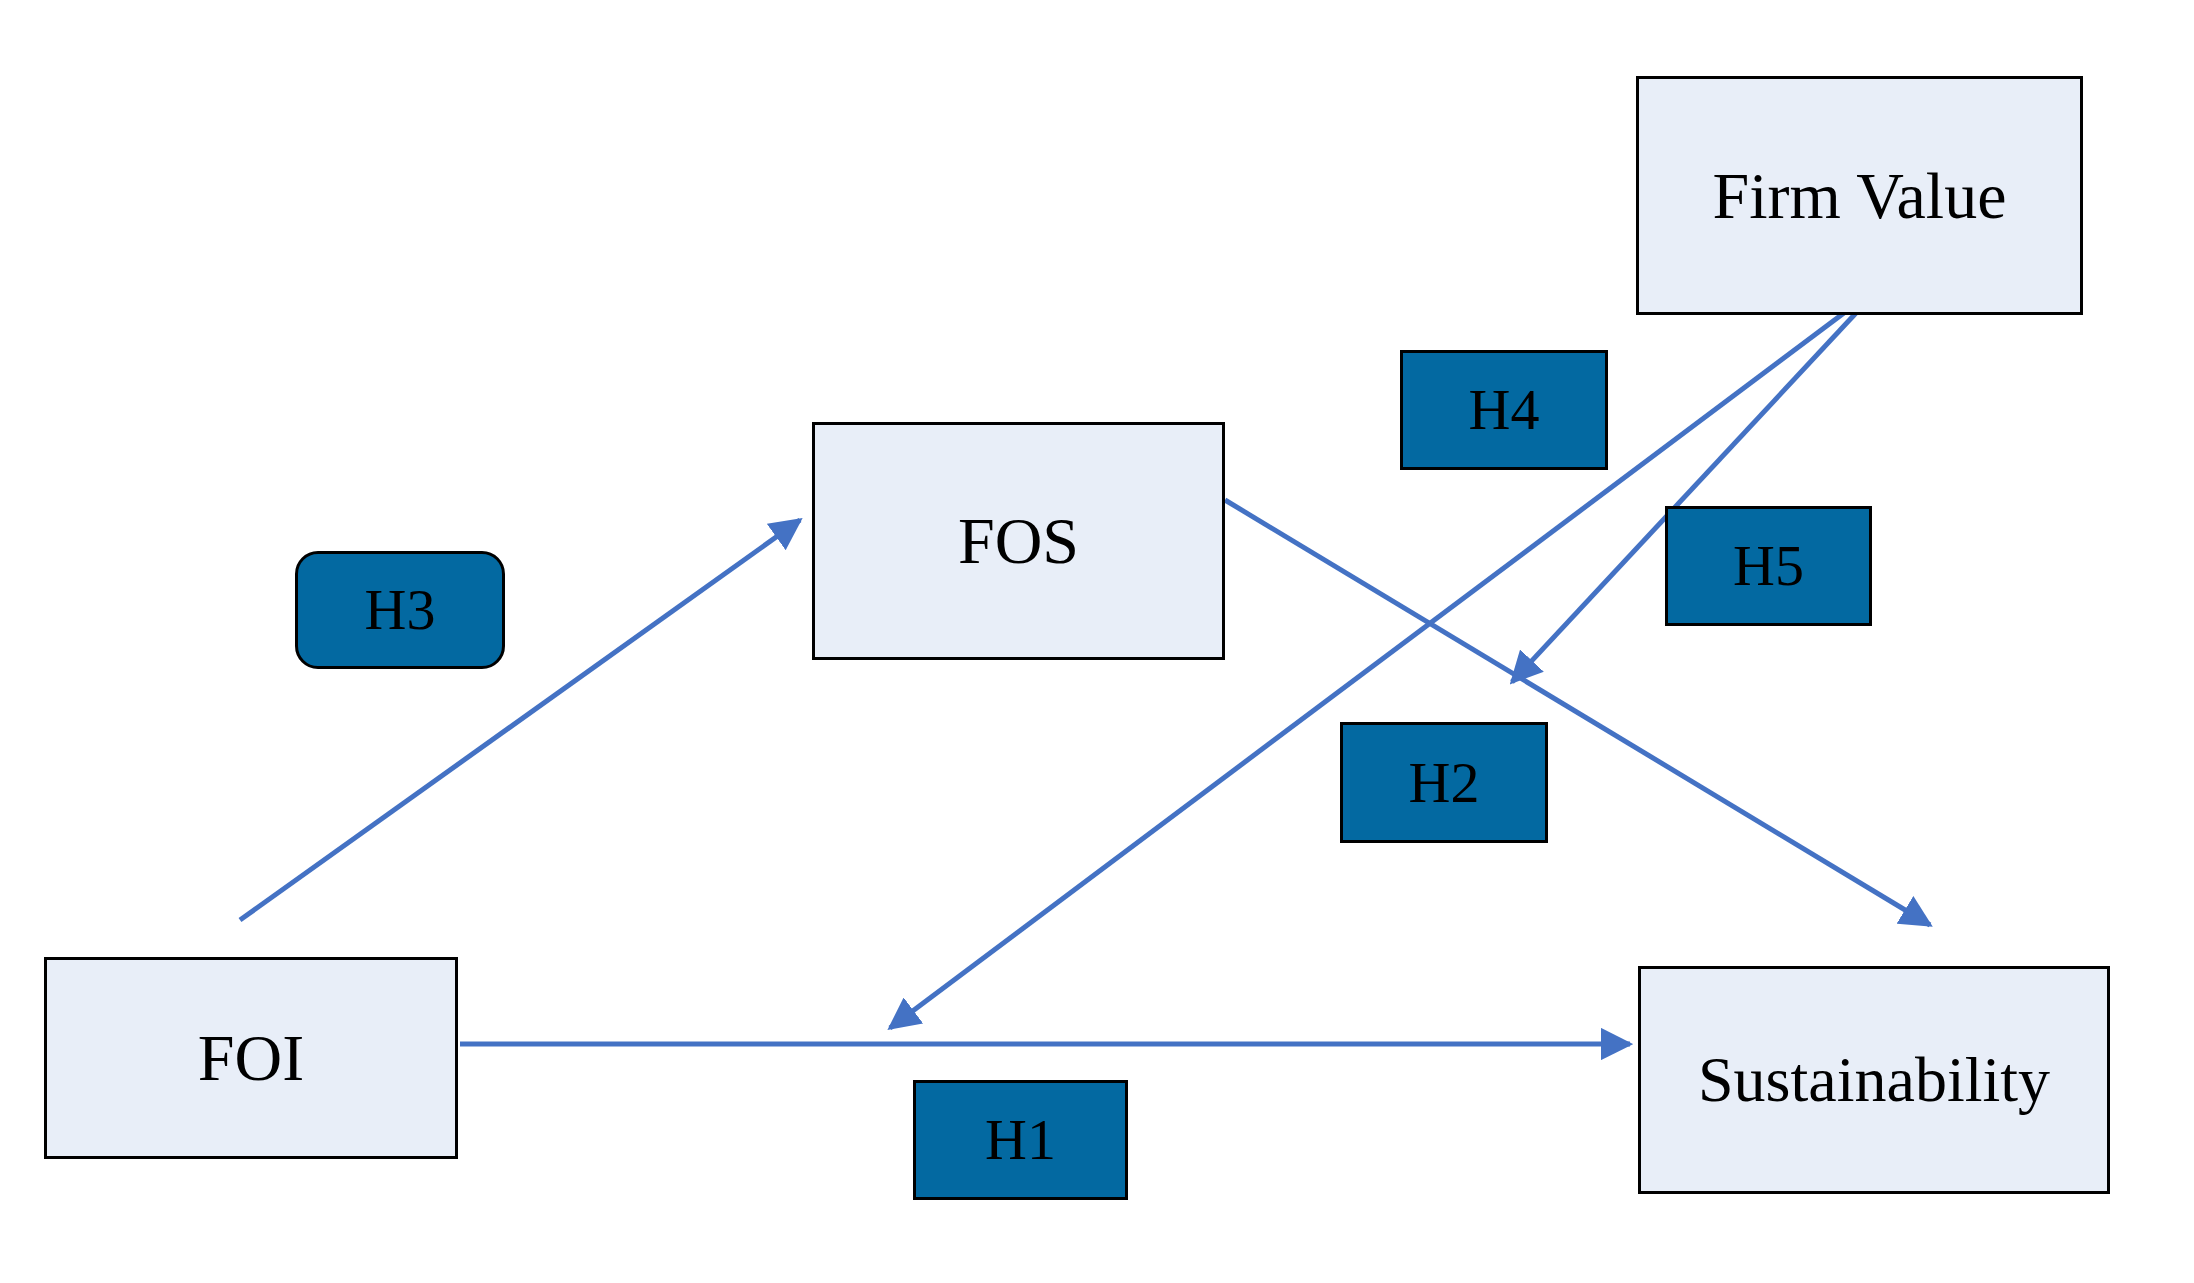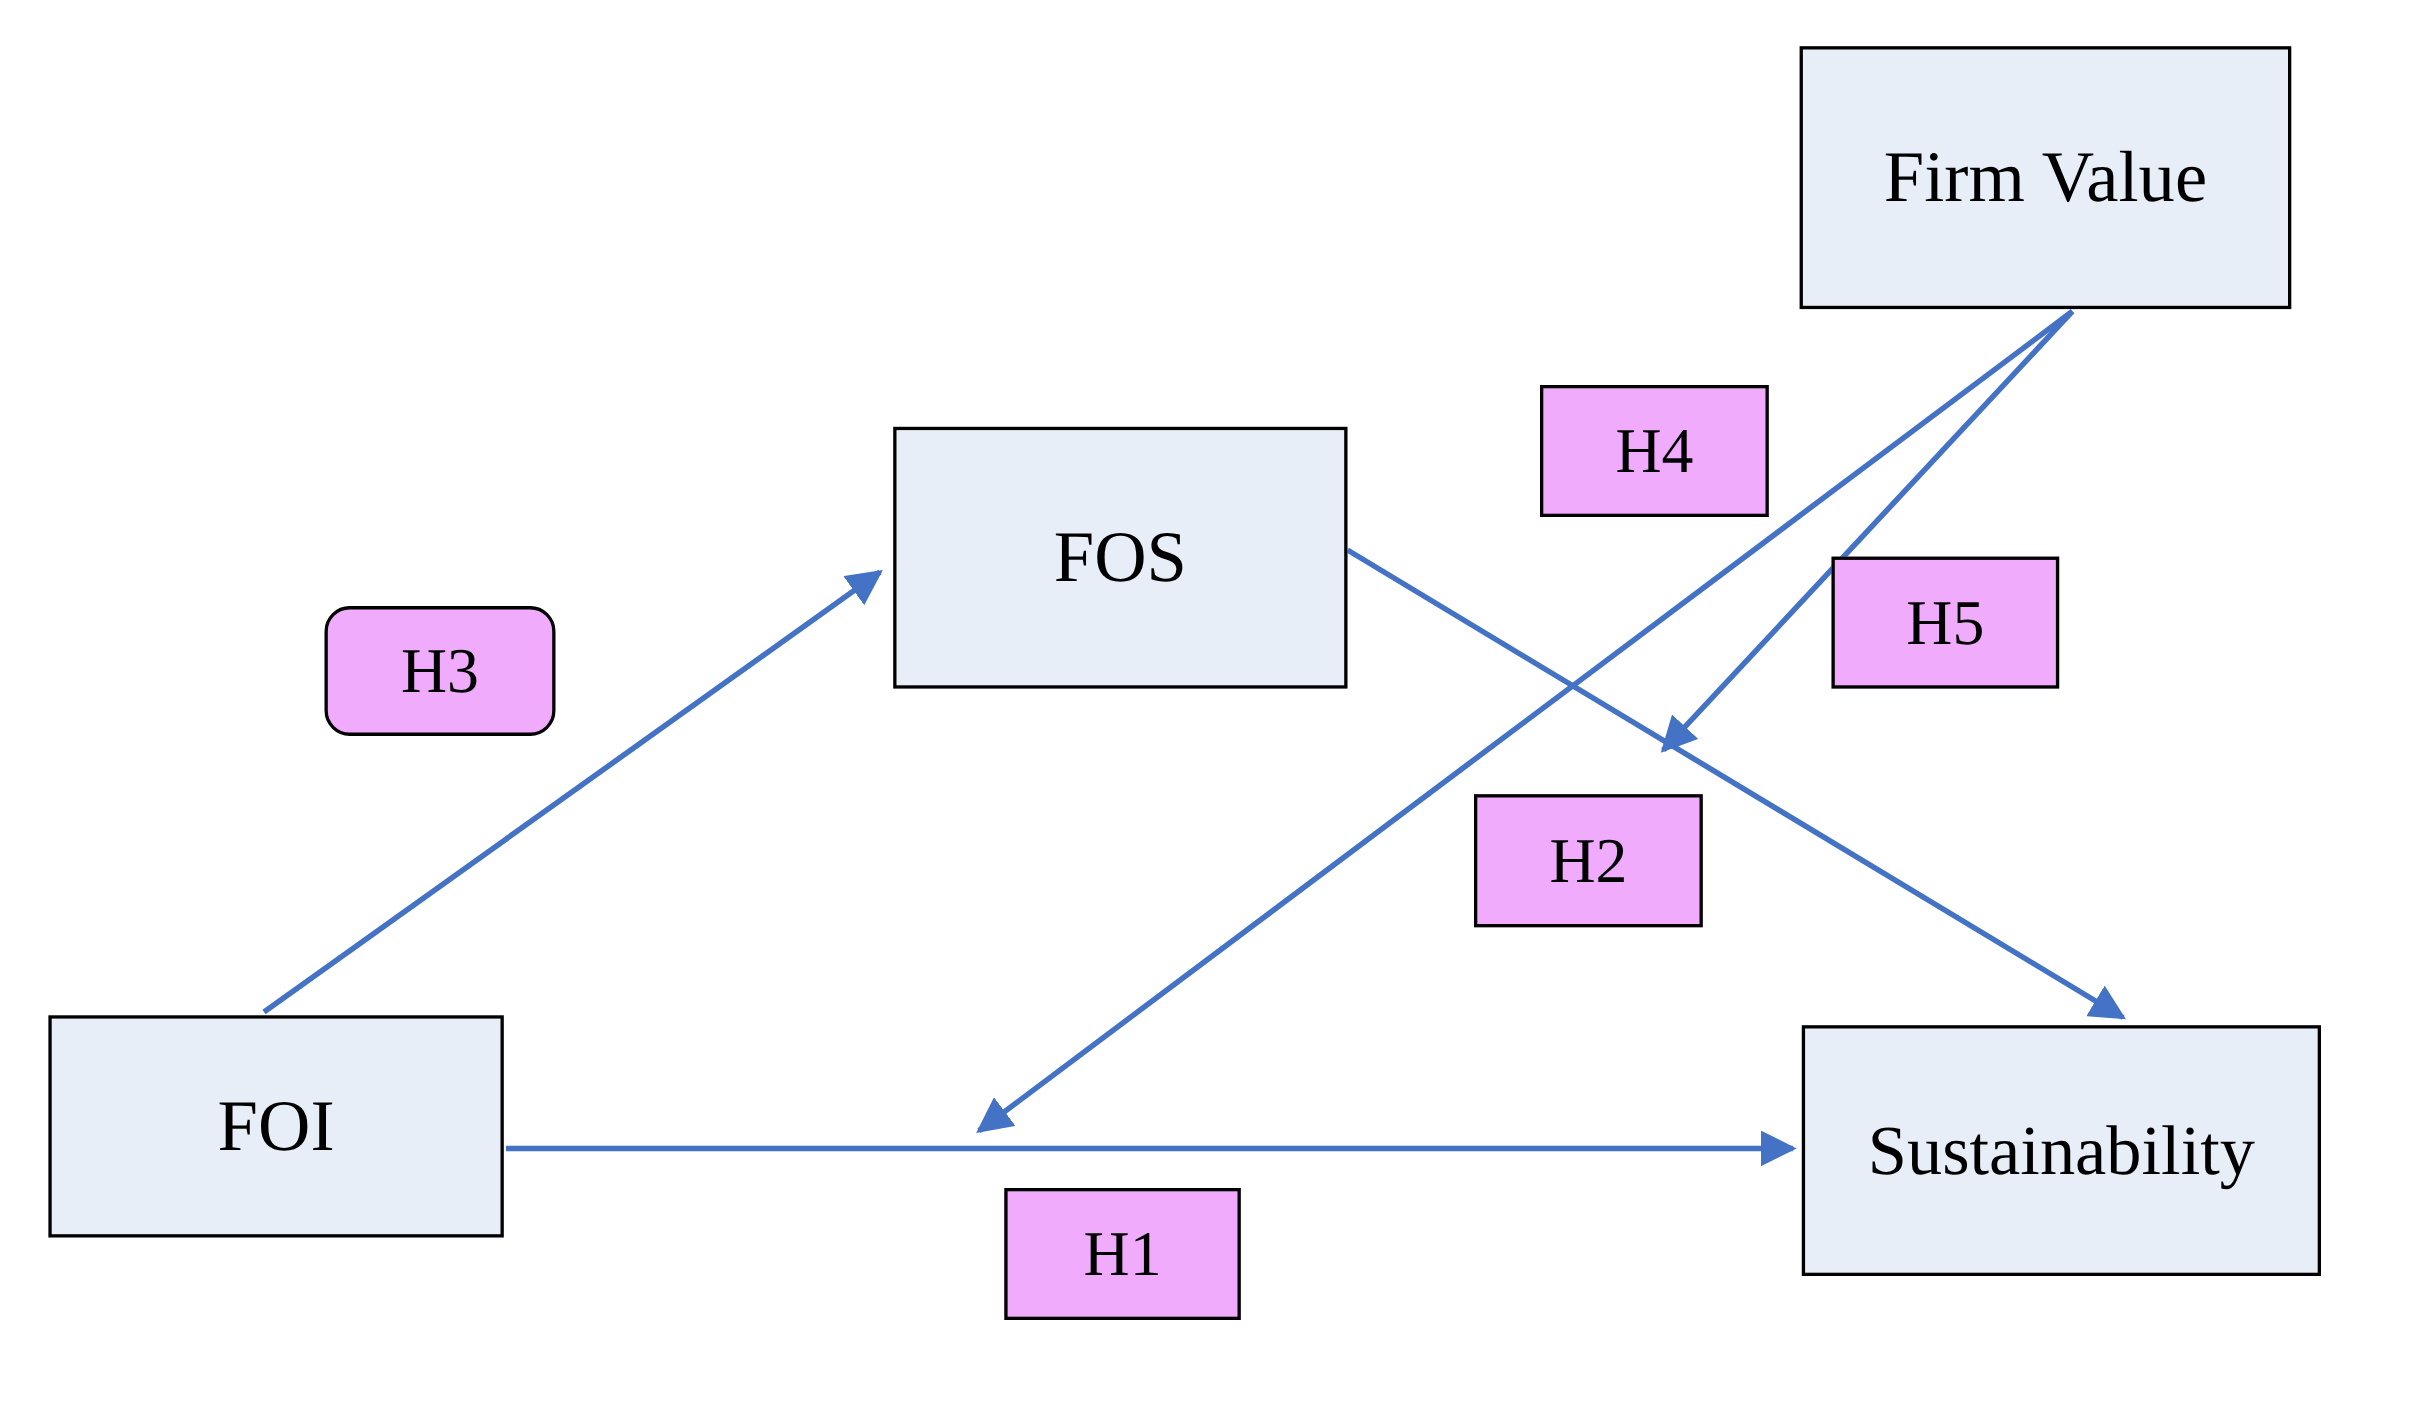--- a/index.html
+++ b/index.html
@@ -36,28 +36,29 @@
     justify-content: center;
     text-align: center;
     color: #000000;
     font-family: "Liberation Serif", "DejaVu Serif", serif;
     font-weight: 400;
     line-height: 1.05;
     z-index: 3;
   }
   .node-construct {
     font-size: 66px;
+    margin-top: 34px;
   }
   .node-construct.wide-label {
     font-size: 64px;
   }
   .hyp {
     position: absolute;
     box-sizing: border-box;
-    background: #f0abfc;
+    background: #0369a1;
     border: 3px solid #000000;
     display: flex;
     align-items: center;
     justify-content: center;
     text-align: center;
     color: #000000;
     font-family: "Liberation Serif", "DejaVu Serif", serif;
     font-size: 58px;
     line-height: 1;
     z-index: 4;

